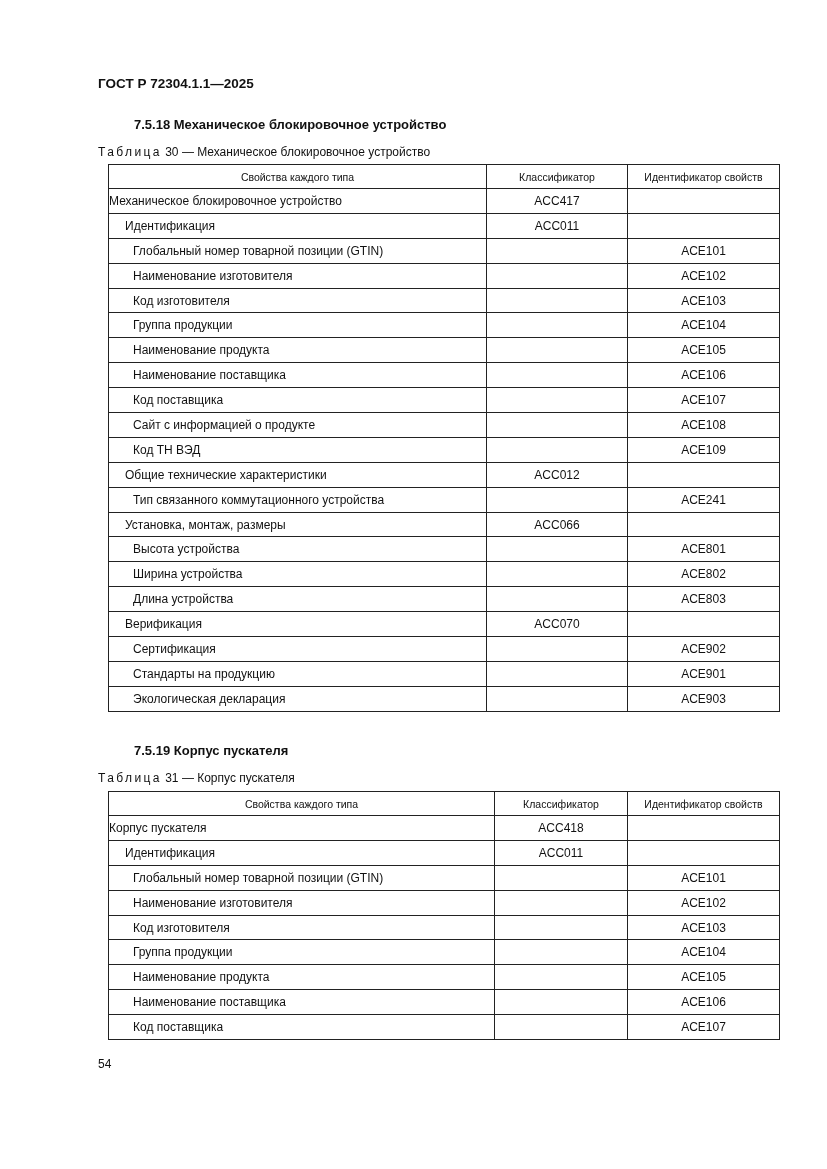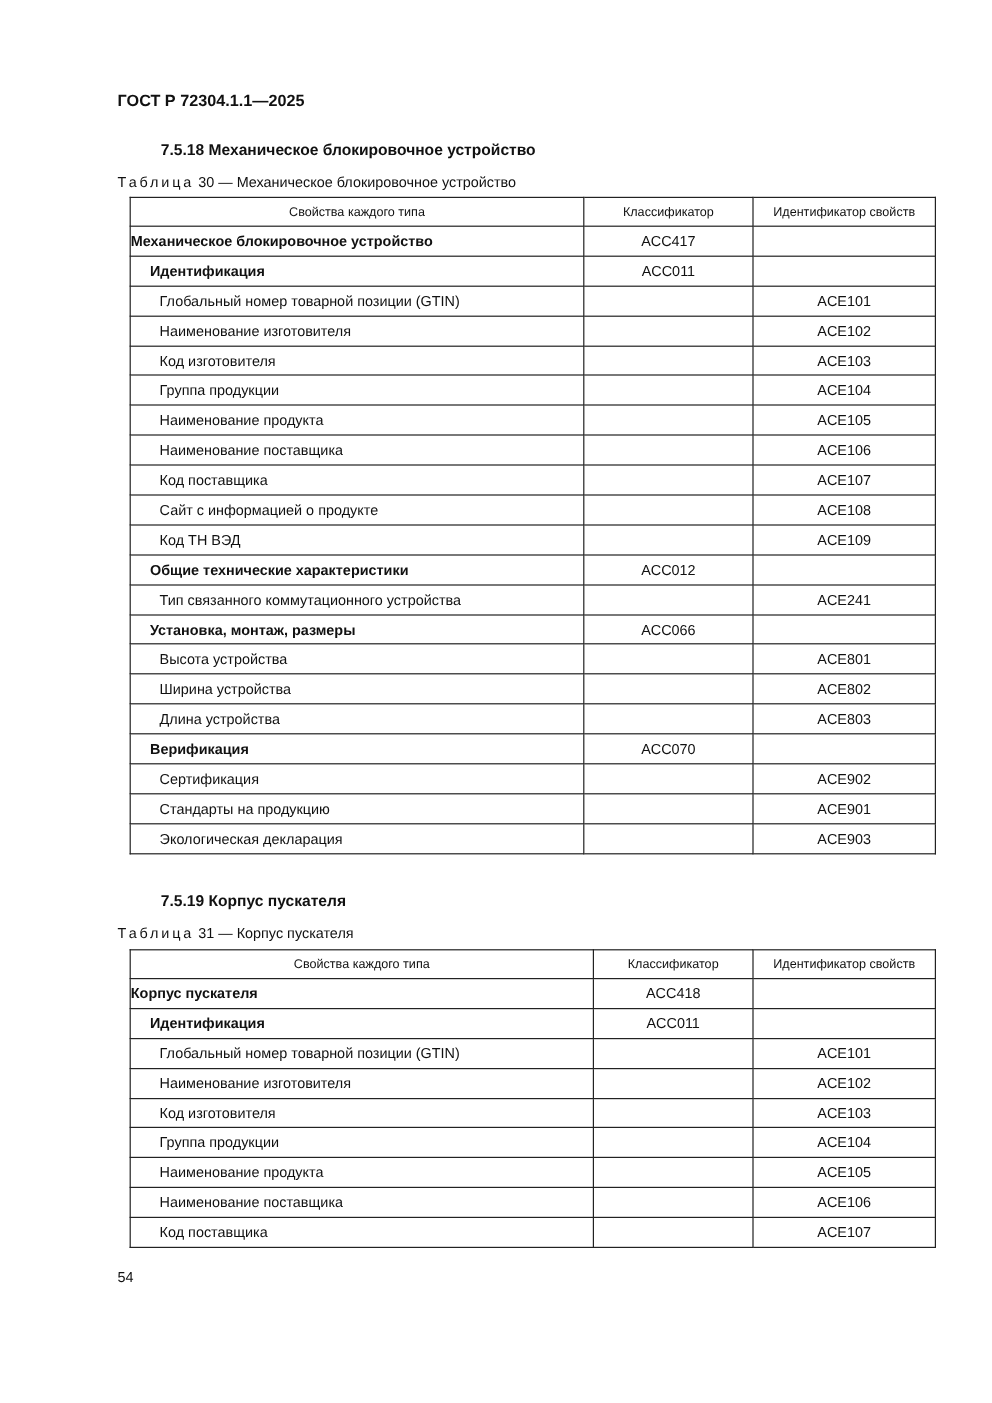--- a/index.html
+++ b/index.html
@@ -5,22 +5,22 @@
   html, body { margin: 0; padding: 0; background: #ffffff; }
   body { width: 827px; height: 1169px; position: relative; font-family: "Liberation Sans", sans-serif; color: #111; overflow: hidden; }
   .doc-code { position: absolute; left: 98px; top: 76px; font-size: 13.5px; font-weight: bold; }
   .section-title { position: absolute; left: 134px; font-size: 13px; font-weight: bold; }
   .table-caption { position: absolute; left: 98px; font-size: 12px; }
   .table-caption .spaced { letter-spacing: 2.4px; text-align: right; }
   table.props { position: absolute; left: 108px; width: 671px; border-collapse: collapse; font-size: 12px; table-layout: fixed; }
   table.props td, table.props th { border: 1px solid #222; padding: 0; height: 23.9px; vertical-align: middle; }
   table.props th { font-weight: normal; font-size: 10.5px; text-align: center; height: 23px; }
   td.name { padding-left: 8px; }
-  td.name.lvl1 { padding-left: 16px; font-weight: bold; }
-  td.name.lvl0 { font-weight: bold; }
+  td.name.lvl1 { padding-left: 16px; font-weight: normal; }
+  td.name.lvl0 { font-weight: normal; }
   td.name.lvl2 { padding-left: 24px; }
   td.code { text-align: center; }
   .page-num { position: absolute; left: 98px; top: 1057px; font-size: 12px; }
 </style>
 </head>
 <body>
 
 <div class="doc-code">ГОСТ Р 72304.1.1—2025</div>
 
 <div class="section-title" style="top:117px">7.5.18 Механическое блокировочное устройство</div>

